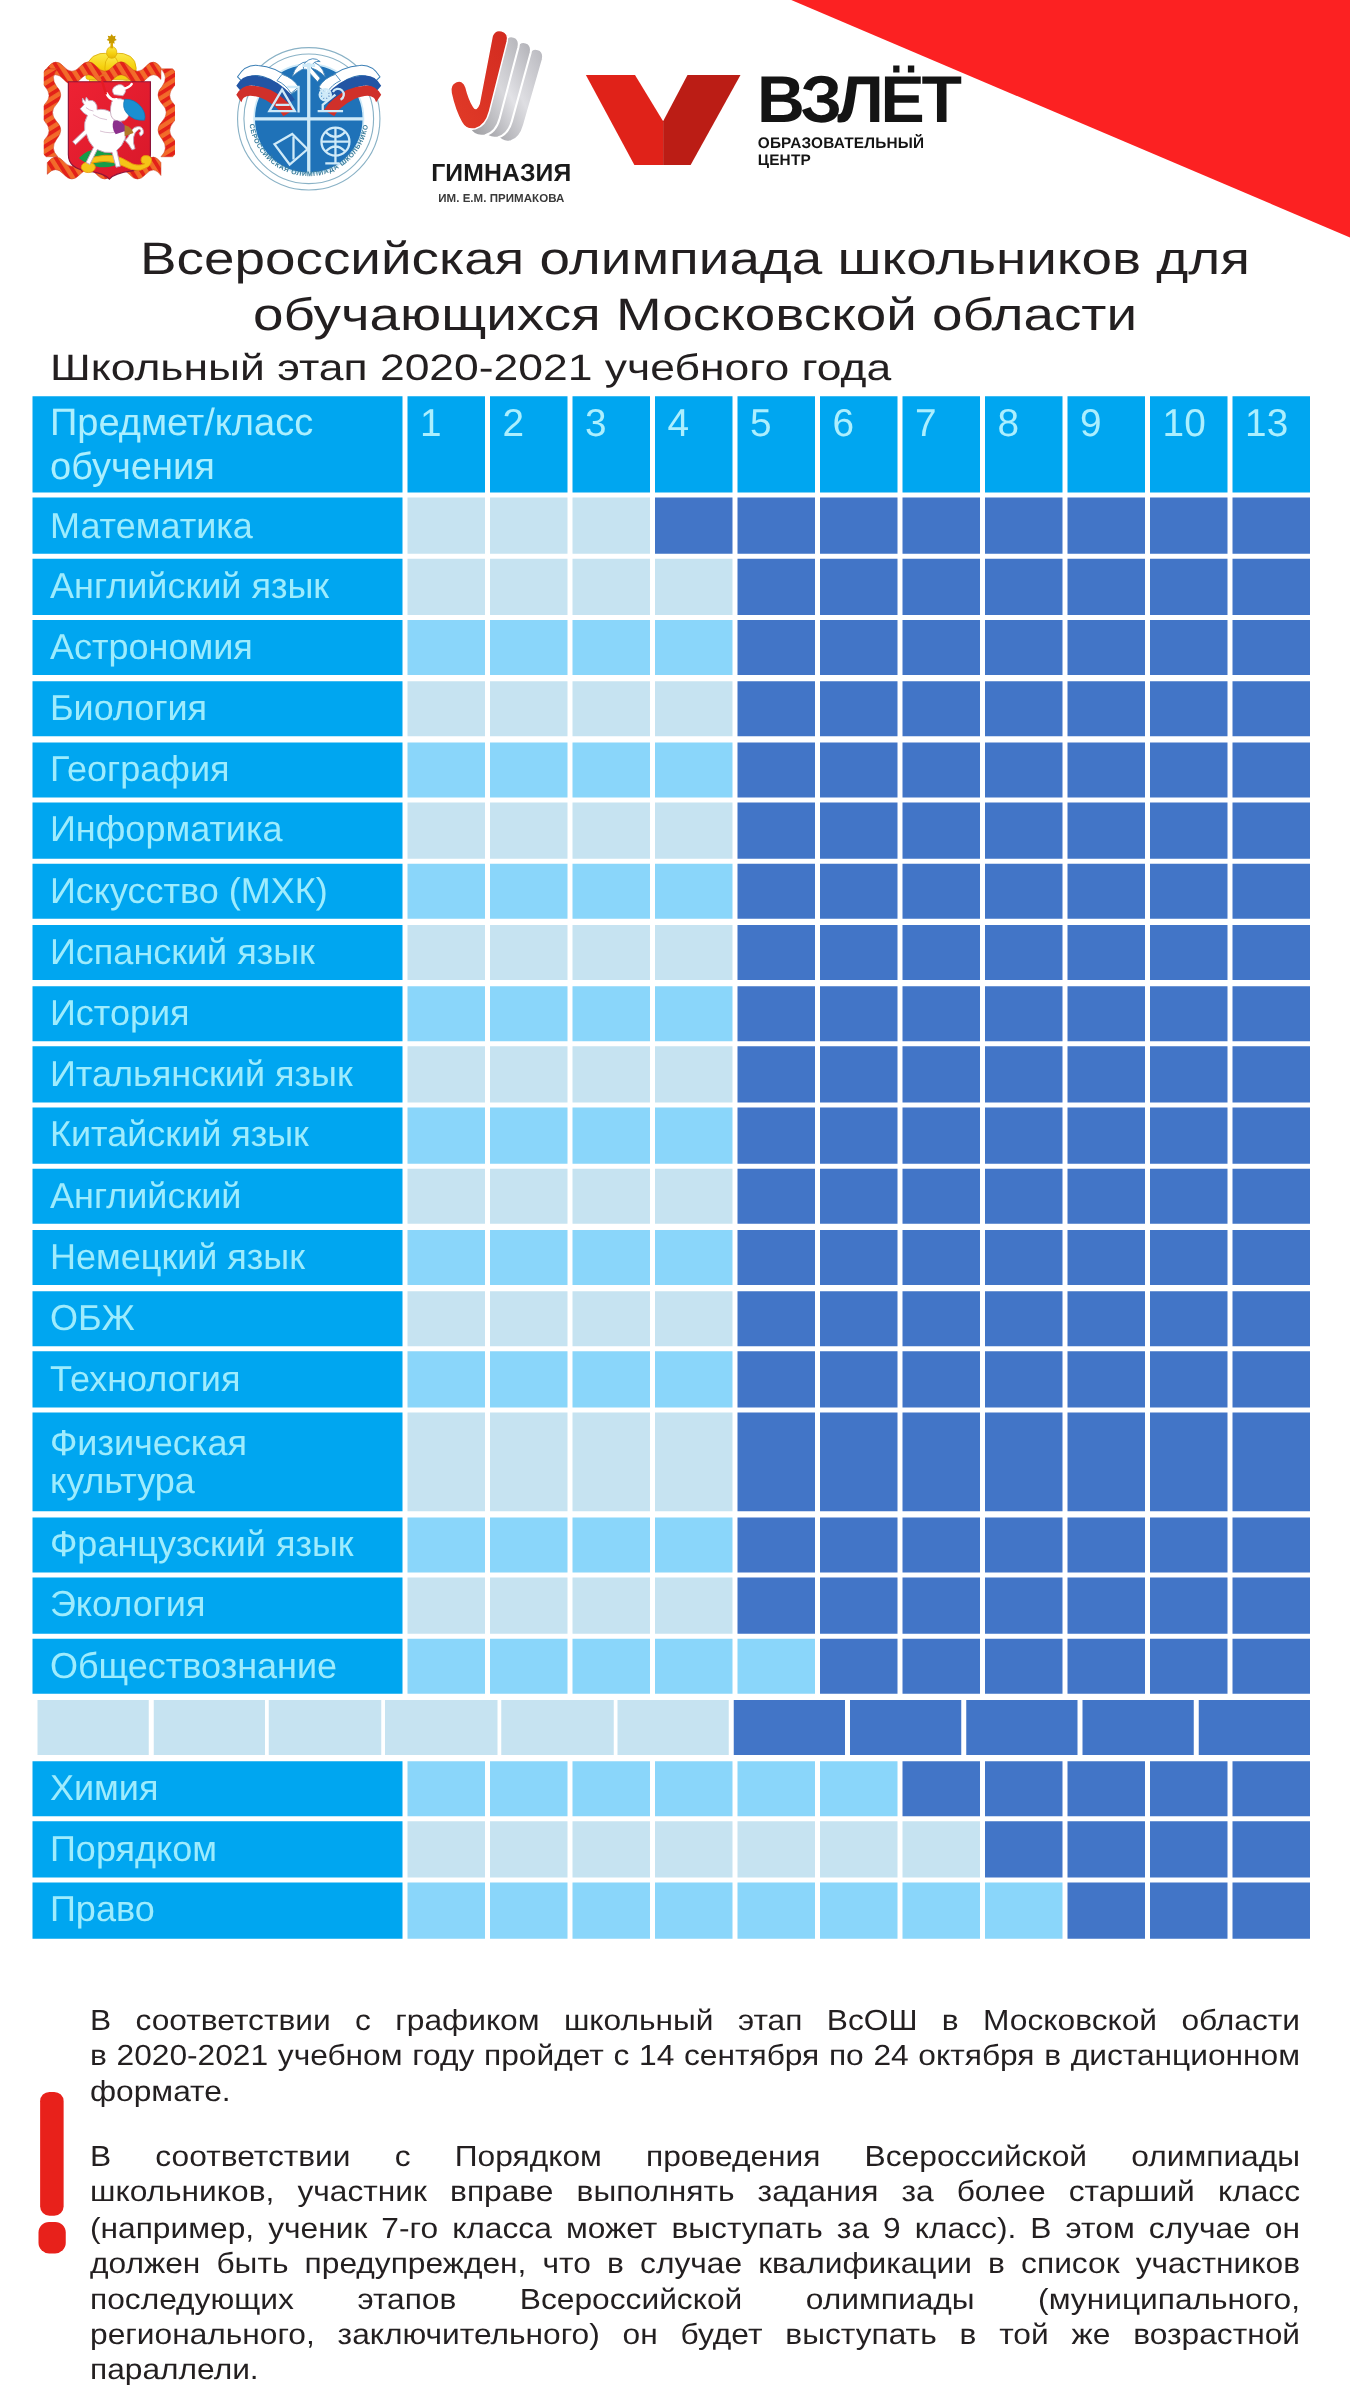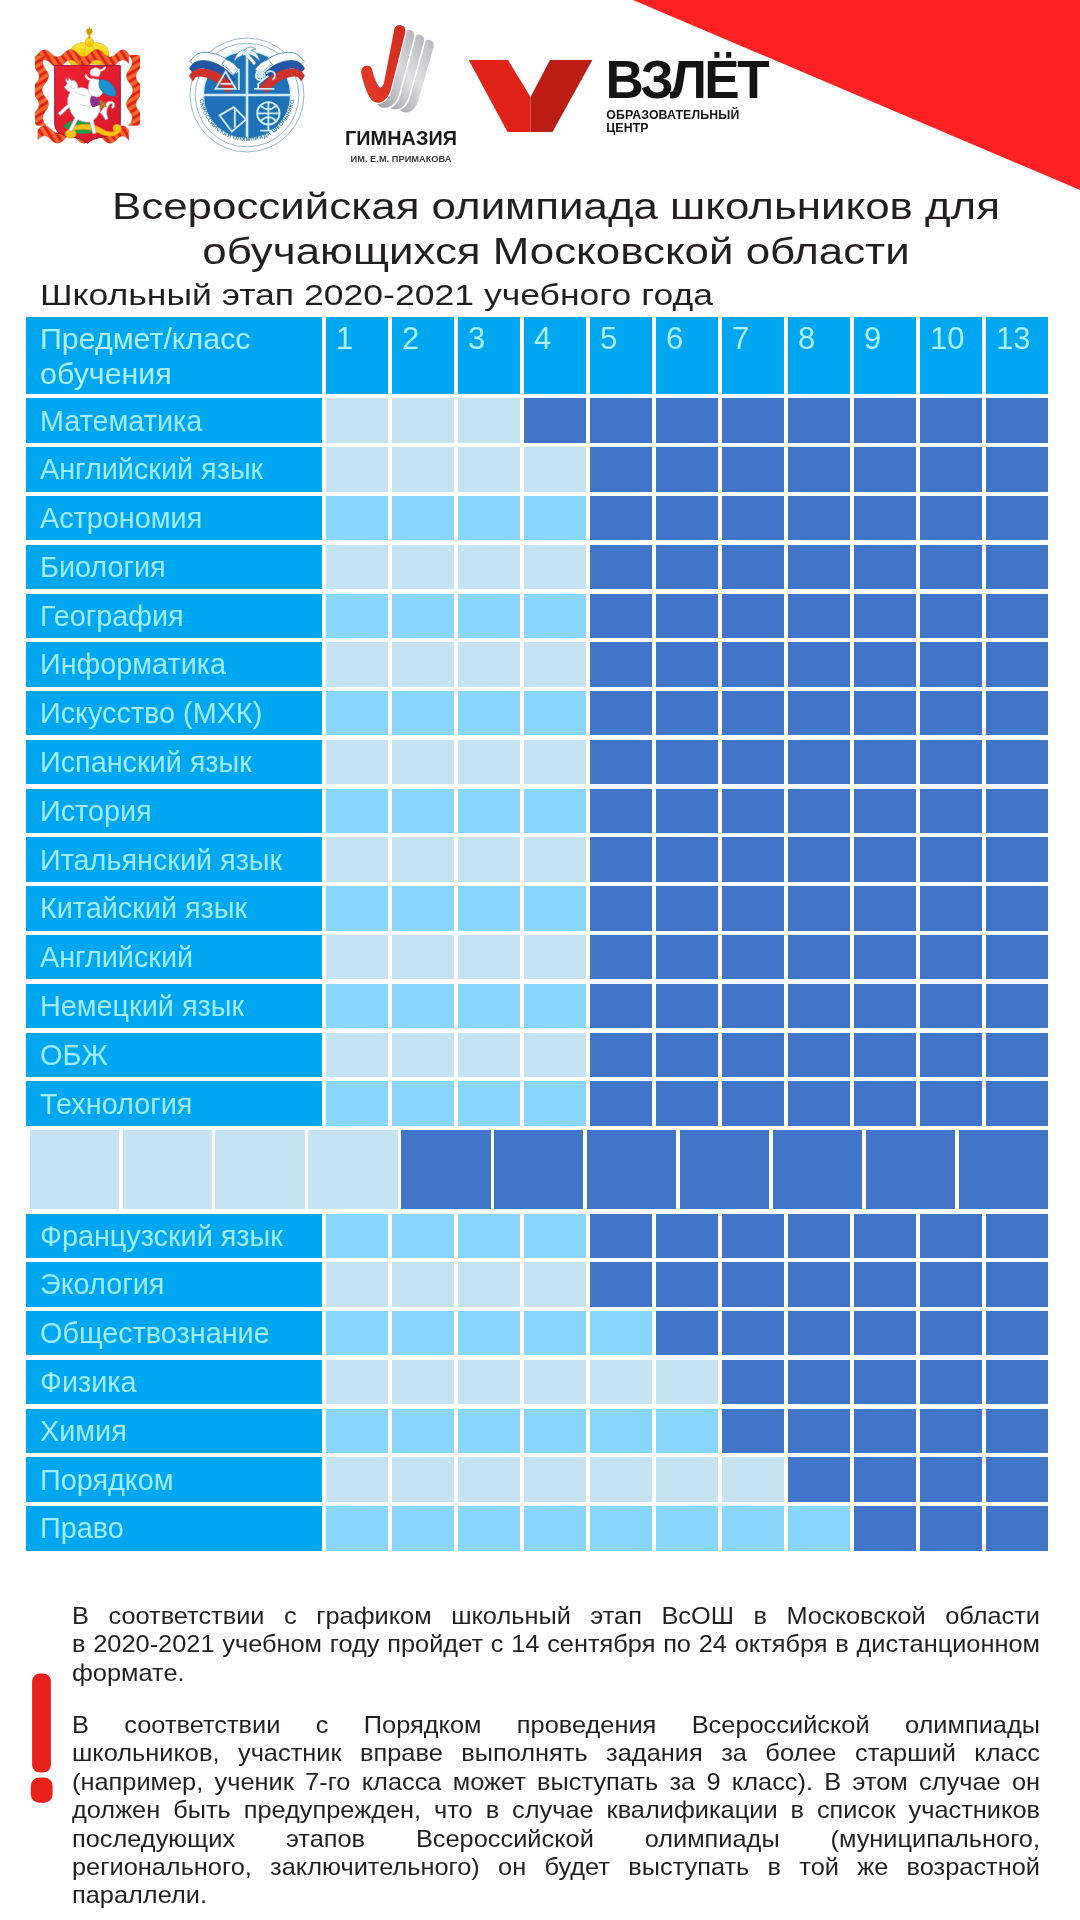--- a/index.html
+++ b/index.html
@@ -520,20 +520,22 @@
           <div class="tc" style="background:#4275c7"></div>
           <div class="tc" style="background:#4275c7"></div>
           <div class="tc" style="background:#4275c7"></div>
           <div class="tc" style="background:#4275c7"></div>
           <div class="tc" style="background:#4275c7"></div>
           <div class="tc" style="background:#4275c7"></div>
           <div class="tc" style="background:#4275c7"></div>
         </div>
       </div>
       <div class="trow brow tall">
+        <div class="tlabel">Физическая
+культура</div>
         <div class="tcells">
           <div class="tc" style="background:#c6e3f1"></div>
           <div class="tc" style="background:#c6e3f1"></div>
           <div class="tc" style="background:#c6e3f1"></div>
           <div class="tc" style="background:#c6e3f1"></div>
           <div class="tc" style="background:#4275c7"></div>
           <div class="tc" style="background:#4275c7"></div>
           <div class="tc" style="background:#4275c7"></div>
           <div class="tc" style="background:#4275c7"></div>
           <div class="tc" style="background:#4275c7"></div>
@@ -583,21 +585,20 @@
           <div class="tc" style="background:#8ad6fa"></div>
           <div class="tc" style="background:#4275c7"></div>
           <div class="tc" style="background:#4275c7"></div>
           <div class="tc" style="background:#4275c7"></div>
           <div class="tc" style="background:#4275c7"></div>
           <div class="tc" style="background:#4275c7"></div>
           <div class="tc" style="background:#4275c7"></div>
         </div>
       </div>
       <div class="trow brow">
-        <div class="tlabel">Физика</div>
         <div class="tcells">
           <div class="tc" style="background:#c6e3f1"></div>
           <div class="tc" style="background:#c6e3f1"></div>
           <div class="tc" style="background:#c6e3f1"></div>
           <div class="tc" style="background:#c6e3f1"></div>
           <div class="tc" style="background:#c6e3f1"></div>
           <div class="tc" style="background:#c6e3f1"></div>
           <div class="tc" style="background:#4275c7"></div>
           <div class="tc" style="background:#4275c7"></div>
           <div class="tc" style="background:#4275c7"></div>

